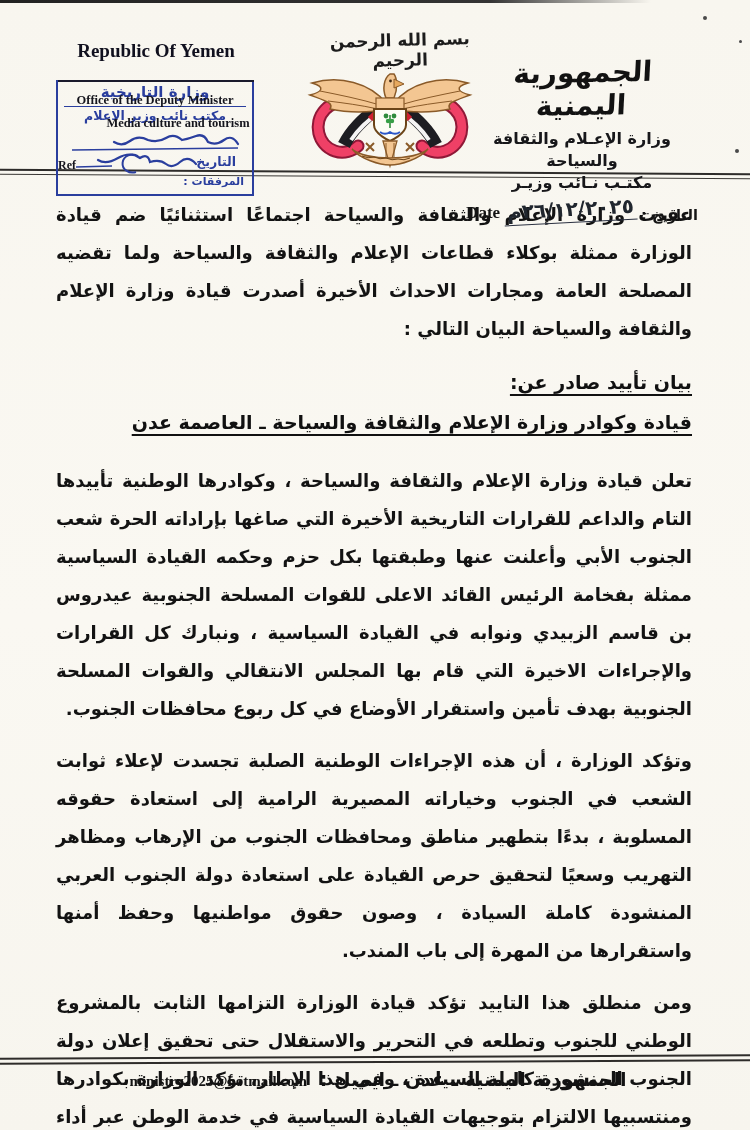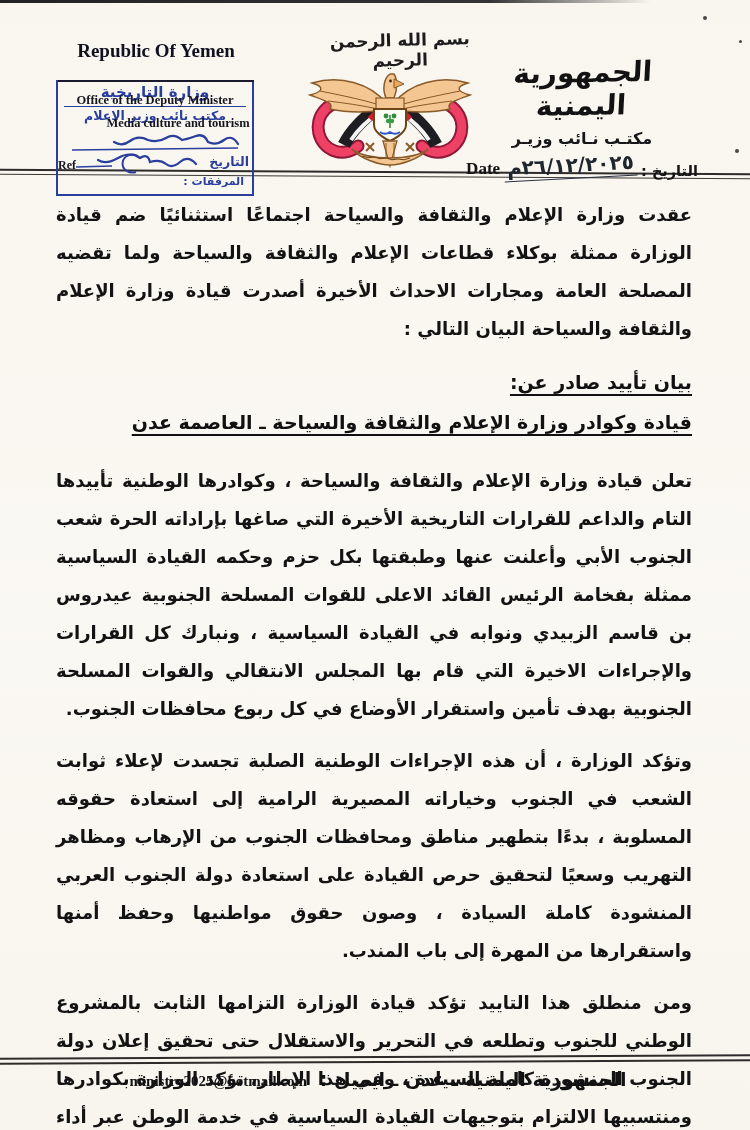--- a/index.html
+++ b/index.html
@@ -29,21 +29,21 @@
   .stamp .s-ar { position:absolute; right:6px; left:6px; text-align:center;
     direction:rtl; font-weight:bold; color:#2a3e9e; }
   .s1 { top:1px;  font-size:15px; }
   .e1 { top:11px; font-size:12.5px; }
   .s2 { top:26px; font-size:12.5px; }
   .e2 { top:34px; font-size:12.5px;padding-left:23px; }
   .s-rule { position:absolute; top:24px; left:6px; right:6px; height:0;
     border-top:1.6px solid #2a3e9e; }
   .scr1 { position:absolute; top:50px; left:4px; }
   .ref  { top:76px; left:8px; width:auto !important; font-size:12px; }
-  .lbl-date { position:absolute; top:72px; right:3px; direction:rtl;
+  .lbl-date { position:absolute; top:72px; right:16px; direction:rtl;
     font-weight:bold; color:#2a3e9e; font-size:12.5px; }
   .scr2 { position:absolute; top:70px; left:14px; }
   .lbl-att { position:absolute; top:93px; right:8px; direction:rtl;
     font-weight:bold; color:#2a3e9e; font-size:11px; }
 
   
   .hdr-right { position:absolute; top:56px; right:52px; width:232px; text-align:center;
     direction:rtl; z-index:4; }
   .callig { font-size:28px; font-weight:bold; color:#121212; letter-spacing:-1px;
     transform:rotate(-1deg) skewX(-4deg); margin-bottom:6px; }
@@ -147,20 +147,21 @@
     <svg class="scr2" width="130" height="24">
       <path d="M124,12 q-8,-9 -16,-2 t-14,2 t-16,-2 q-2,-9 -10,-4 q-10,-7 -22,0 t-20,2" fill="none" stroke="#2a3e9e" stroke-width="2.2" stroke-linecap="round"></path>
       <path d="M66,4 a10,9 0 1 0 -2,16" fill="none" stroke="#2a3e9e" stroke-width="2"></path>
       <line x1="4" y1="15" x2="40" y2="14" stroke="#2a3e9e" stroke-width="1.6"></line>
     </svg>
     <div class="lbl-att">المرفقات :</div>
   </div>
 
   <div class="hdr-right">
     <div class="callig">الجمهورية اليمنية</div>
+    <div class="hline">وزارة الإعـلام والثقافة والسياحة</div>
     <div class="hline">مكتـب نـائب وزيـر</div>
     <div class="date-row">
       <span>التاريخ :</span>
       <span class="hand-date">٢٦/١٢/٢٠٢٥م</span>
       <span class="date-en">Date</span>
     </div>
   </div>
 
   <div class="divider">
       <i></i>

